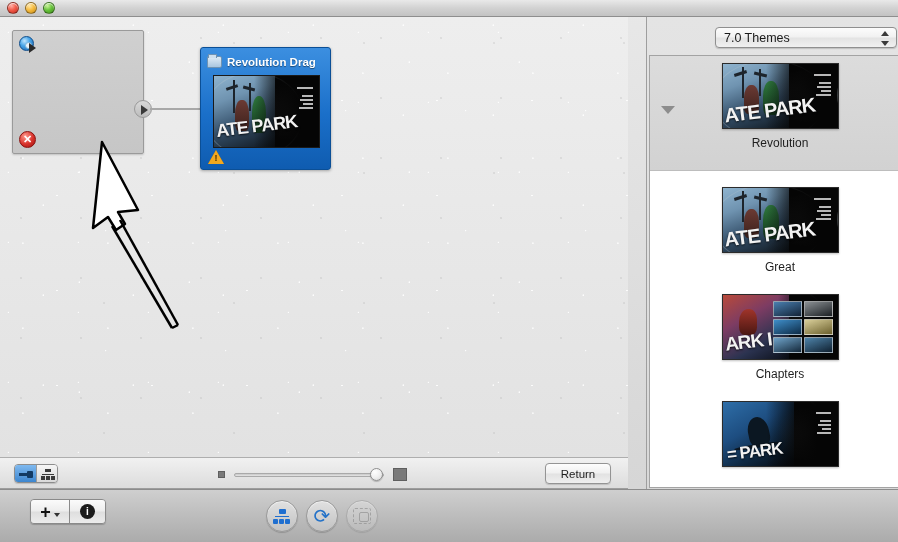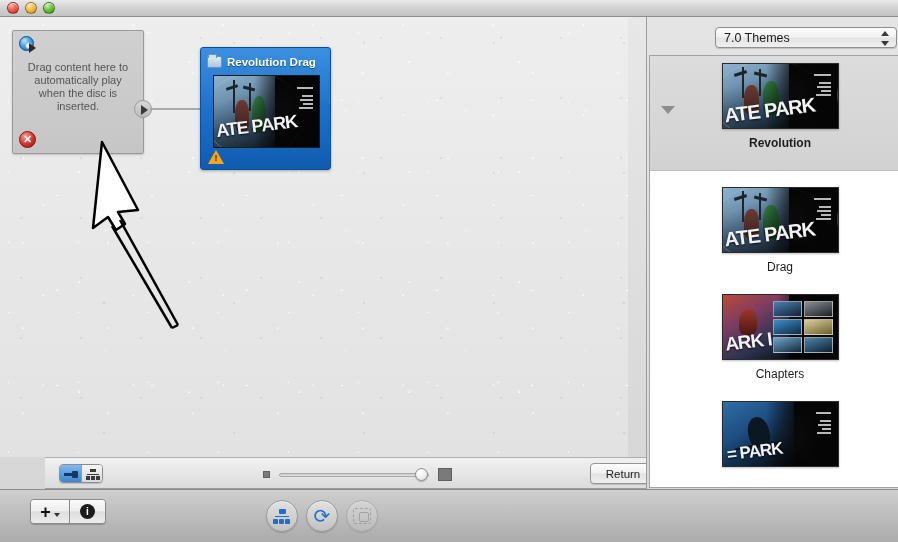--- a/index.html
+++ b/index.html
@@ -263,21 +263,20 @@
     width: 120px; height: 200px;
     pointer-events: none;
   }
 
   
   .canvas-bar {
     position: absolute; left: 0; top: 457px; width: 628px; height: 32px;
     background: linear-gradient(#f1f1f1, #dcdcdc);
     border-top: 1px solid #aeaeae;
     border-bottom: 1px solid #9d9d9d;
-    margin-left: 45px;
   }
   .viewtoggle {
     position: absolute; left: 14px; top: 6px; width: 44px; height: 19px;
     border: 1px solid #8d8d8d; border-radius: 4px; overflow: hidden;
     display: flex; box-shadow: 0 1px 1px rgba(0,0,0,.15);
   }
   .viewtoggle .seg { width: 22px; height: 100%; position: relative; }
   .viewtoggle .seg.on  { background: linear-gradient(#7fb9ef, #3d86cf); }
   .viewtoggle .seg.off { background: linear-gradient(#f6f6f6, #d9d9d9); border-left: 1px solid #9c9c9c; }
   .ic-link {
@@ -467,21 +466,20 @@
     </div>
   </div>
 
   <div class="canvas">
 
     <div class="dropzone">
       <div class="disc-badge">
         <span class="disc"></span>
         <span class="play"></span>
       </div>
-      <div class="dropzone-text">Drag content here to automatically play when the disc is inserted.</div>
       <div class="error-badge">✕</div>
     </div>
 
     <div class="connector-knob"></div>
     <div class="connector-line"></div>
 
     <div class="menu-tile">
       <div class="menu-tile-header">
         <span class="folder-icon"></span>
         <span class="menu-tile-title">Revolution Drag</span>
@@ -580,21 +578,21 @@
               <div class="wordmark" style="left:1%;top:54%;font-size:20px">ATE PARK</div>
               <div class="menulist">
                 <i style="width:17px;height:2px"></i>
                 <i style="width:12px;height:2px;margin-top:4px"></i>
                 <i style="width:14px;height:2px"></i>
                 <i style="width:10px;height:2px"></i>
                 <i style="width:15px;height:2px"></i>
               </div>
             </div>
           </div>
-          <div class="theme-caption" style="font-weight:bold">Revolution</div>
+          <div class="theme-caption" style="font-weight:normal">Revolution</div>
         </div>
       </div>
 
       <div class="theme-item" style="padding-top:16px;">
         <div class="theme-thumb">
           <div class="poster">
             <div class="sky"></div>
               <div class="glow"></div>
             <div class="pole" style="left:17%;top:5%;width:2px;height:48%"></div>
             <div class="pole" style="left:10%;top:12%;width:13px;height:3px;transform:rotate(-18deg)"></div>
@@ -608,21 +606,21 @@
             <div class="wordmark" style="left:1%;top:54%;font-size:20px">ATE PARK</div>
             <div class="menulist">
               <i style="width:17px;height:2px"></i>
               <i style="width:12px;height:2px;margin-top:4px"></i>
               <i style="width:14px;height:2px"></i>
               <i style="width:10px;height:2px"></i>
               <i style="width:15px;height:2px"></i>
             </div>
           </div>
         </div>
-        <div class="theme-caption">Drag</div>
+        <div class="theme-caption">Great</div>
       </div>
 
       <div class="theme-item" style="padding-top:20px;">
         <div class="theme-thumb">
           <div class="poster chapters">
             <div class="sky"></div>
               <div class="glow"></div>
             <div class="person p1" style="left:14%;top:22%;width:16%;height:40%;border-radius:50% 40% 30% 30%;background:linear-gradient(#a0342a,#4a1712)"></div>
             <div class="swoosh" style="left:-20%;top:-20%;width:115%;height:145%"></div>
             <div class="fade" style="left:48%;width:52%"></div>

